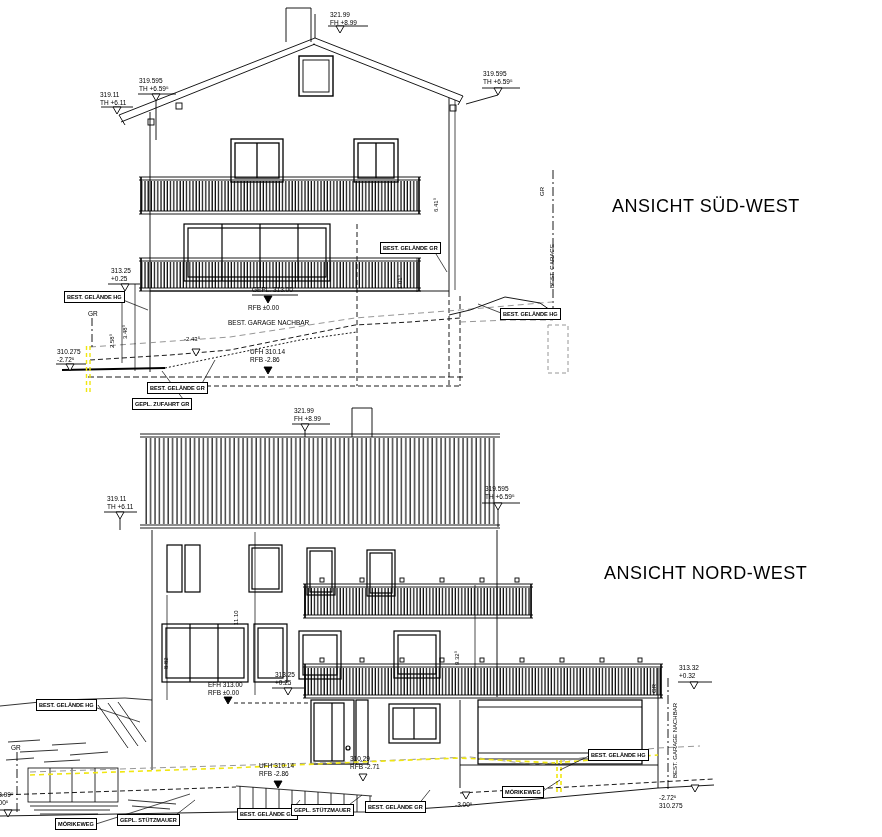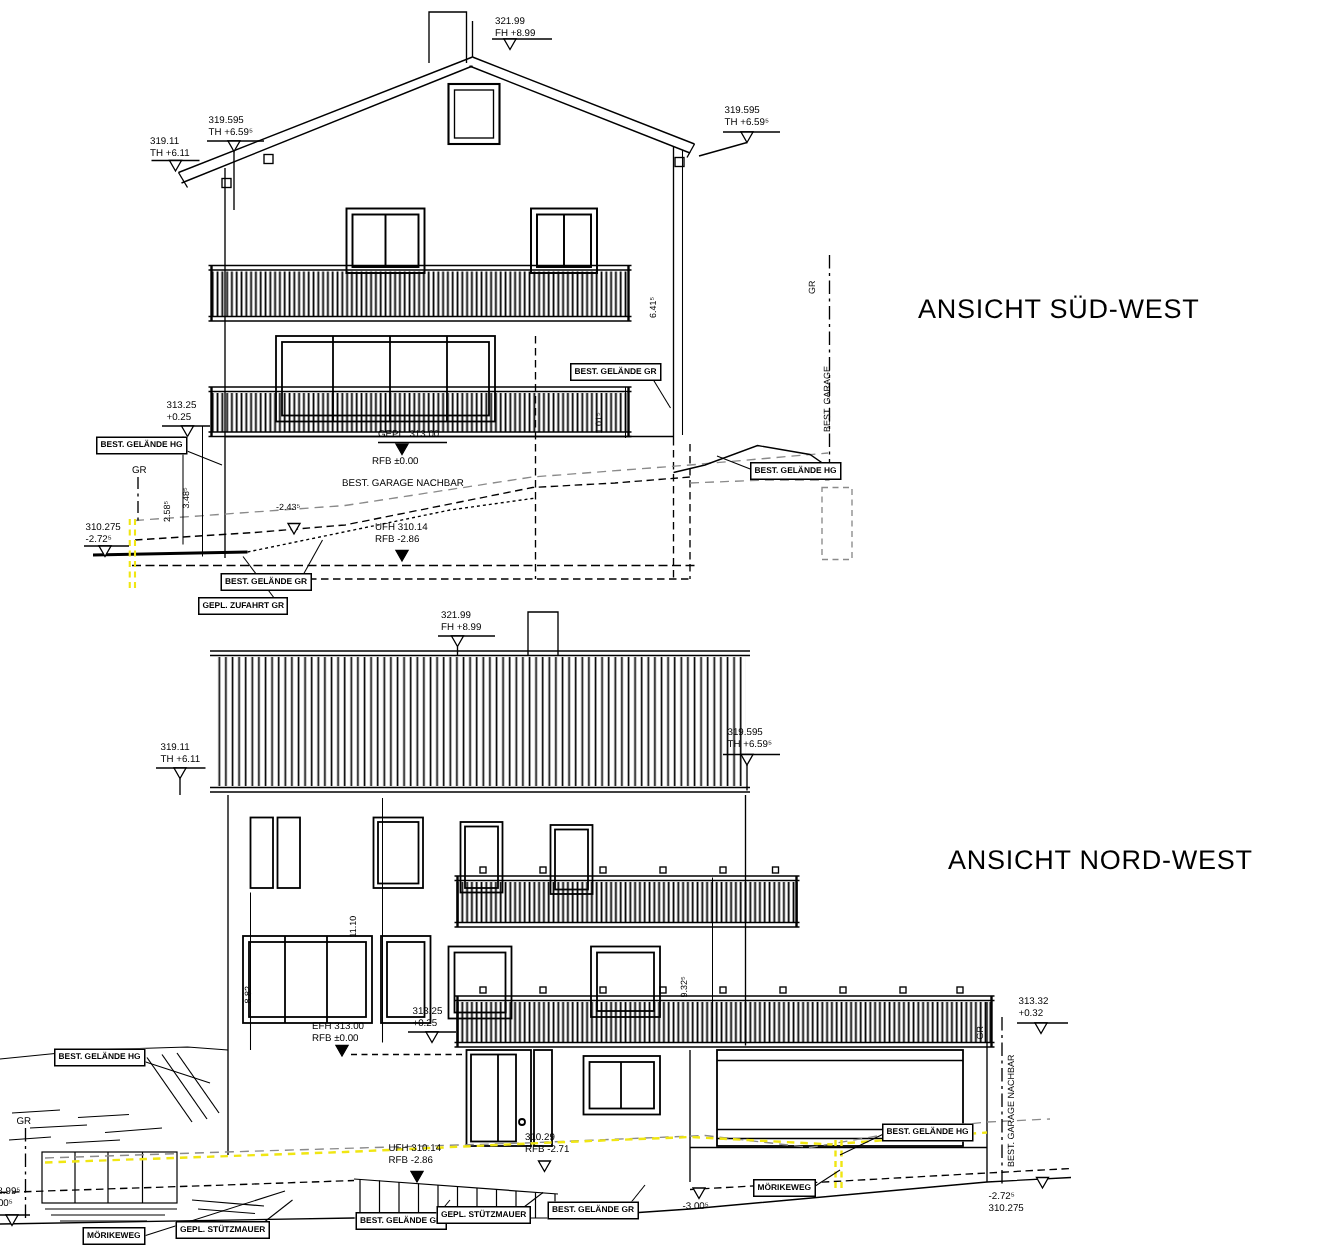--- a/index.html
+++ b/index.html
@@ -336,21 +336,21 @@
       <line x1="290" y1="812" x2="300" y2="800"></line>
       <line x1="345" y1="808" x2="362" y2="795"></line>
       <line x1="418" y1="805" x2="430" y2="790"></line>
       <line x1="543" y1="791" x2="560" y2="780"></line>
       <line x1="589" y1="756" x2="560" y2="770"></line>
     </g>
   </g>
 </svg>
 
 <div class="title" style="left:612px;top:196px">ANSICHT SÜD-WEST</div>
-<div class="title" style="left:632px;top:563px">ANSICHT NORD-WEST</div>
+<div class="title" style="left:604px;top:563px">ANSICHT NORD-WEST</div>
 
 <div class="ann" style="left:330px;top:11px">321.99
 FH +8.99</div>
 <div class="ann" style="left:100px;top:91px">319.11
 TH +6.11</div>
 <div class="ann" style="left:139px;top:77px">319.595
 TH +6.59⁵</div>
 <div class="ann" style="left:483px;top:70px">319.595
 TH +6.59⁵</div>
 <div class="ann" style="left:111px;top:267px">313.25

